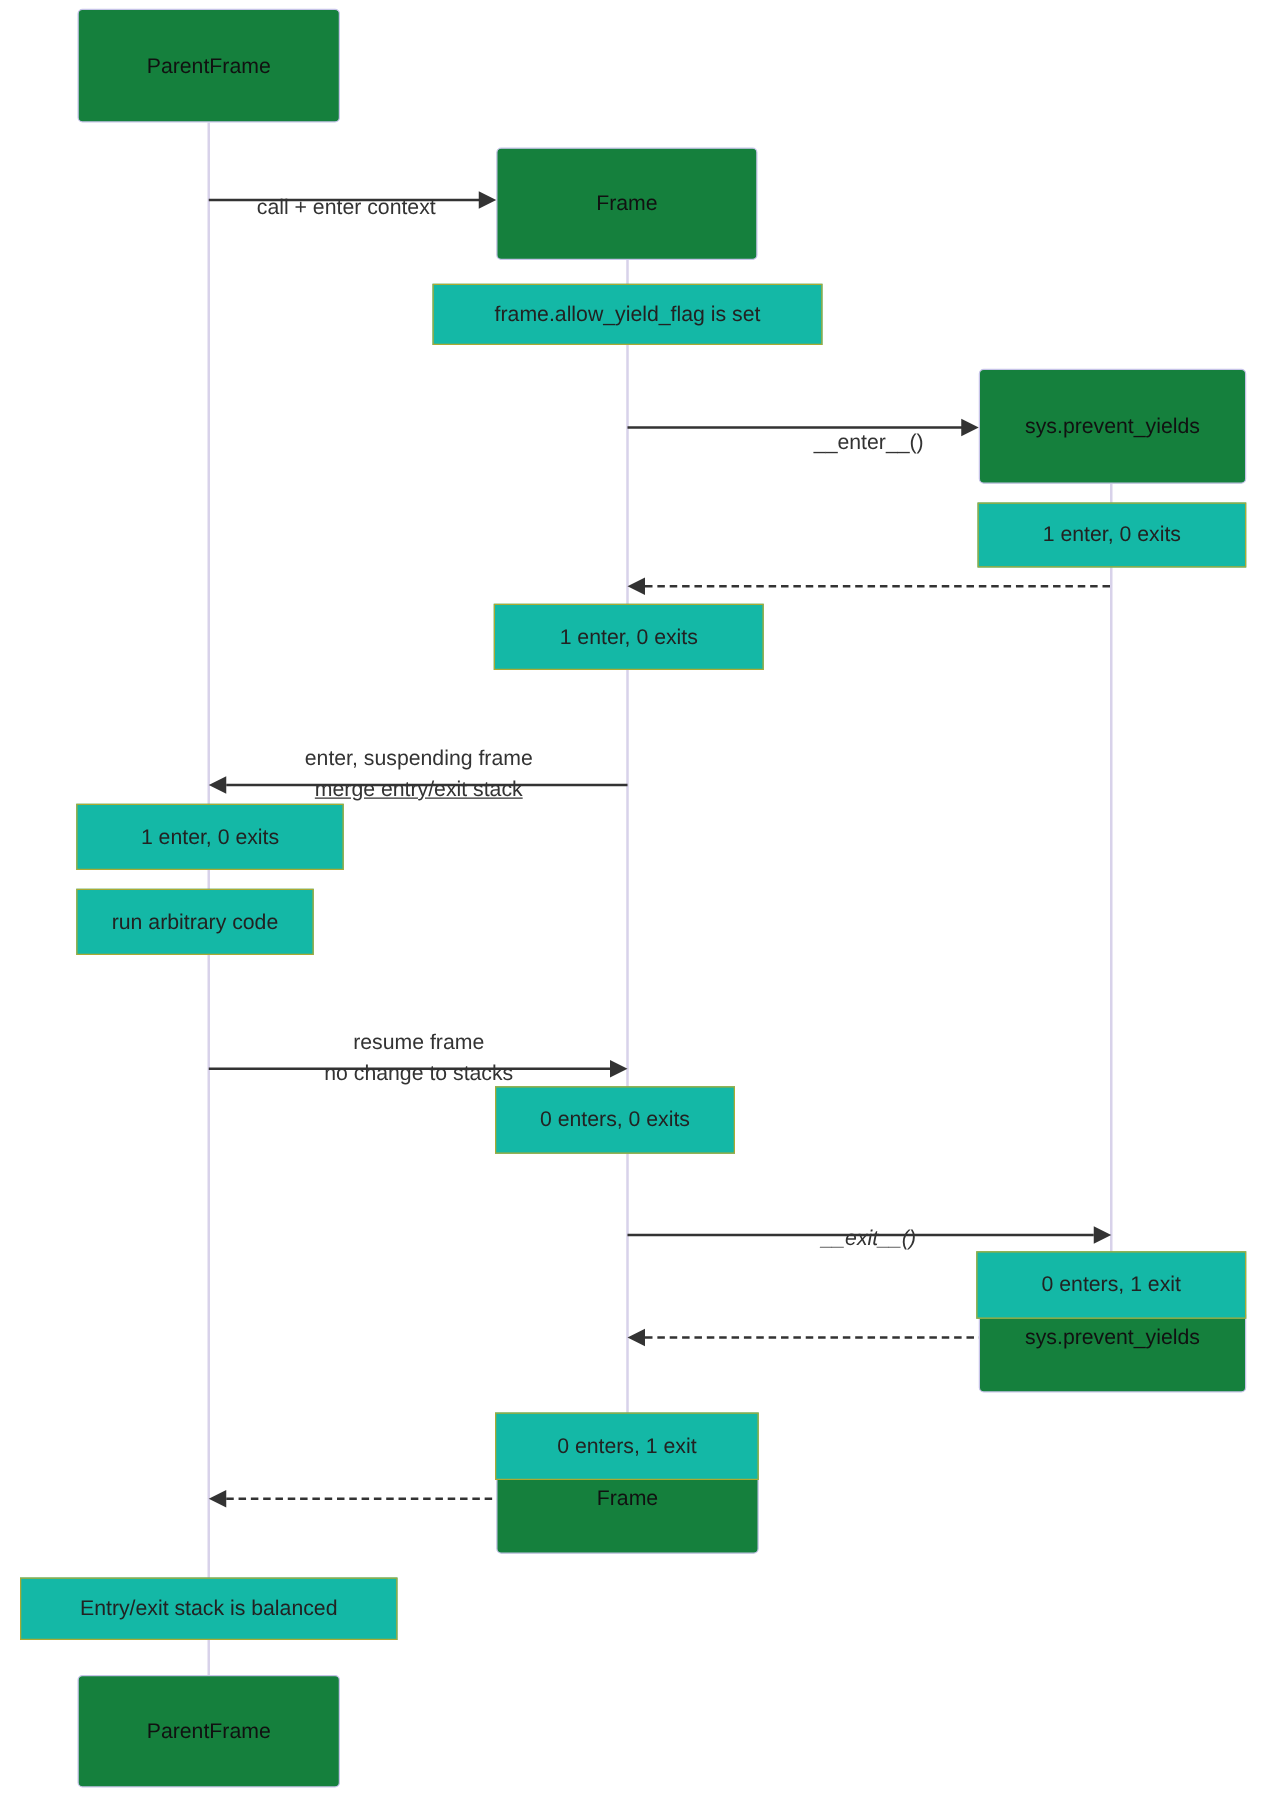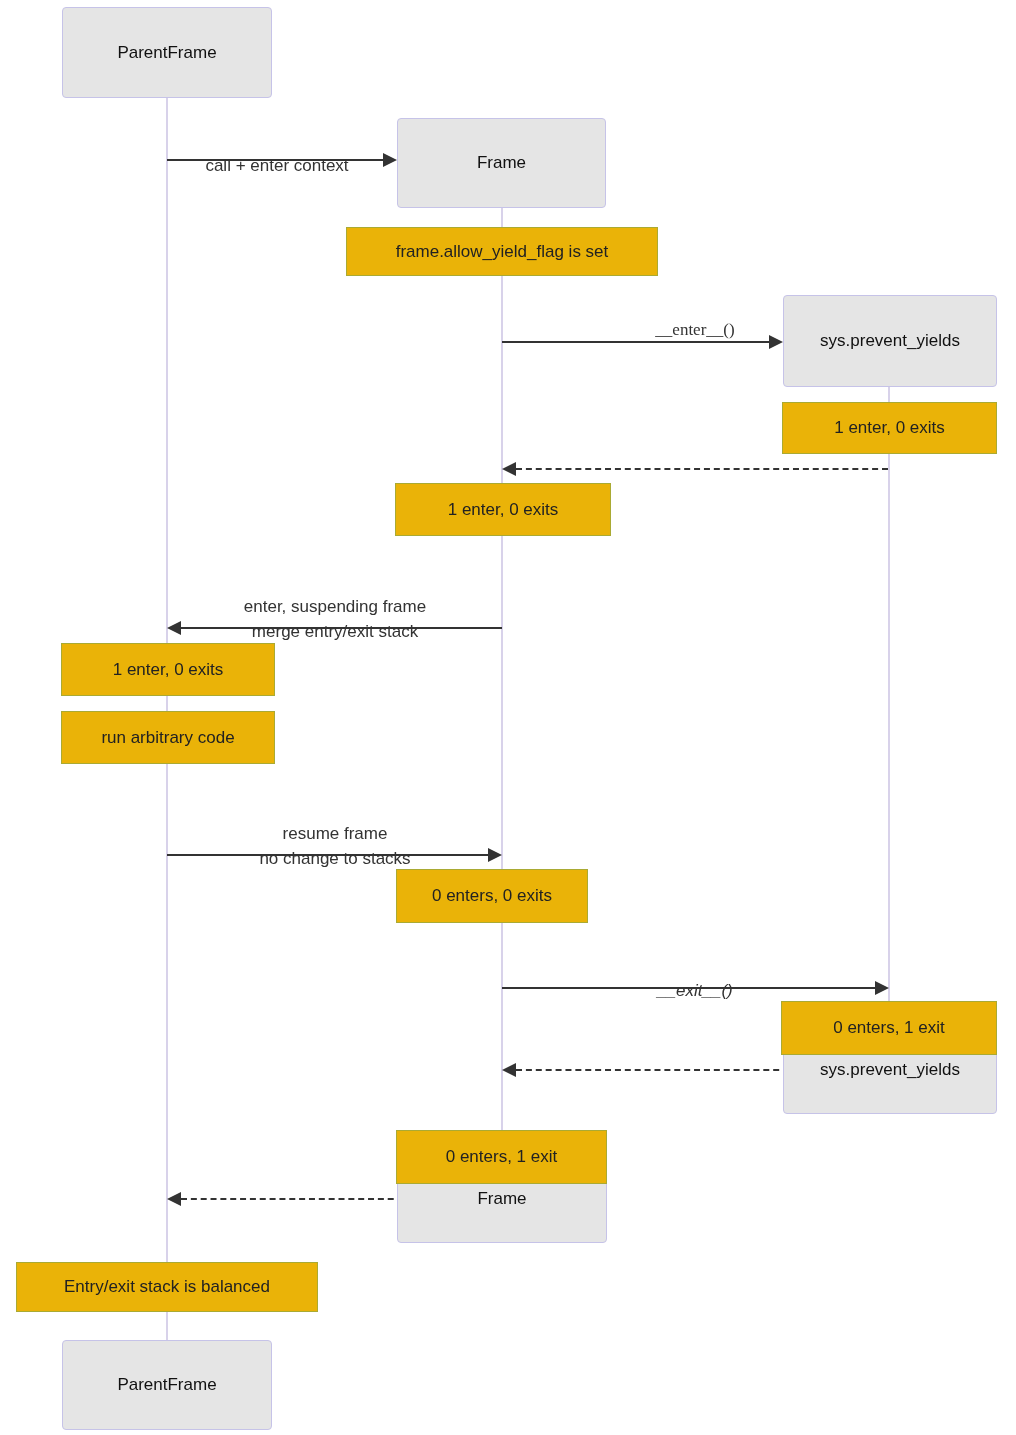--- a/index.html
+++ b/index.html
@@ -9,35 +9,35 @@
     background:#ffffff;
     font-family:"Liberation Sans","DejaVu Sans",sans-serif;
     font-size:17px;color:#333;
     overflow:hidden;
   }
   .lifeline{
     position:absolute;width:2px;background:#d8d2ea;
   }
   .actor{
     position:absolute;
-    background:#e5e5e5;
+    background:#15803d;
     border:1px solid #c6c3e8;
     border-radius:4px;
     display:flex;align-items:center;justify-content:center;
     color:#111;
     box-sizing:border-box;
     text-align:center;
   }
   .actor.footer{
     align-items:flex-start;
   }
   .actor.footer .actor-label{padding-top:11px;}
   .note{
     position:absolute;
-    background:#eab308;
+    background:#14b8a6;
     border:1px solid #AAAA33;
     display:flex;align-items:center;justify-content:center;
     color:#222;
     box-sizing:border-box;
     text-align:center;
     white-space:nowrap;
   }
   .msg-line{position:absolute;height:2px;background:#333;}
   .msg-line.dashed{height:0;background:none;border-top:2px dashed #333;}
   .arrow-right{
@@ -65,29 +65,29 @@
   <div class="lifeline" style="left:166px;top:98px;height:1242px;"></div>
   <div class="lifeline" style="left:501px;top:208px;height:969px;"></div>
   <div class="lifeline" style="left:888px;top:387px;height:661px;"></div>
 
   <div class="msg-line" style="left:167px;top:159px;width:217px;"></div>
   <div class="arrow-right" style="left:383px;top:153px;"></div>
   <div class="msg-label" style="left:157px;top:128px;width:240px;">call + enter context</div>
 
   <div class="msg-line" style="left:502px;top:341px;width:268px;"></div>
   <div class="arrow-right" style="left:769px;top:335px;"></div>
-  <div class="msg-label" style="left:595px;top:292px;width:200px;font-family:Liberation Serif, serif;">__enter__()</div>
+  <div class="msg-label" style="left:595px;top:316px;width:200px;">__enter__()</div>
 
   <div class="msg-line dashed" style="left:516px;top:468px;width:372px;"></div>
   <div class="arrow-left" style="left:502px;top:462px;"></div>
 
   <div class="msg-line" style="left:181px;top:627px;width:321px;"></div>
   <div class="arrow-left" style="left:167px;top:621px;"></div>
   <div class="msg-label" style="left:210px;top:569px;width:250px;">enter, suspending frame</div>
-  <div class="msg-label" style="left:210px;top:594px;width:250px;">merge entry/exit stack</div>
+  <div class="msg-label" style="left:210px;top:594px;width:250px;text-decoration:underline;">merge entry/exit stack</div>
 
   <div class="msg-line" style="left:167px;top:854px;width:321px;"></div>
   <div class="arrow-right" style="left:488px;top:848px;"></div>
   <div class="msg-label" style="left:210px;top:821px;width:250px;">no change to stacks</div>
   <div class="msg-label" style="left:210px;top:796px;width:250px;">resume frame</div>
 
   <div class="msg-line" style="left:502px;top:987px;width:373px;"></div>
   <div class="arrow-right" style="left:875px;top:981px;"></div>
   <div class="msg-label" style="left:595px;top:953px;width:200px;font-style:italic;">__exit__()</div>
 
@@ -113,19 +113,19 @@
     <span class="actor-label">Frame</span>
   </div>
   <div class="actor" style="left:62px;top:1340px;width:210px;height:90px;">
     <span class="actor-label">ParentFrame</span>
   </div>
 
   <div class="note" style="left:346px;top:227px;width:312px;height:49px;">frame.allow_yield_flag is set</div>
   <div class="note" style="left:782px;top:402px;width:215px;height:52px;">1 enter, 0 exits</div>
   <div class="note" style="left:395px;top:483px;width:216px;height:53px;">1 enter, 0 exits</div>
   <div class="note" style="left:61px;top:643px;width:214px;height:53px;">1 enter, 0 exits</div>
-  <div class="note" style="left:61px;top:711px;width:214px;height:53px;">run arbitrary code</div>
+  <div class="note" style="left:61px;top:711px;width:190px;height:53px;">run arbitrary code</div>
   <div class="note" style="left:396px;top:869px;width:192px;height:54px;">0 enters, 0 exits</div>
   <div class="note" style="left:781px;top:1001px;width:216px;height:54px;">0 enters, 1 exit</div>
   <div class="note" style="left:396px;top:1130px;width:211px;height:54px;">0 enters, 1 exit</div>
   <div class="note" style="left:16px;top:1262px;width:302px;height:50px;">Entry/exit stack is balanced</div>
 
 </div>
 
 </body></html>

